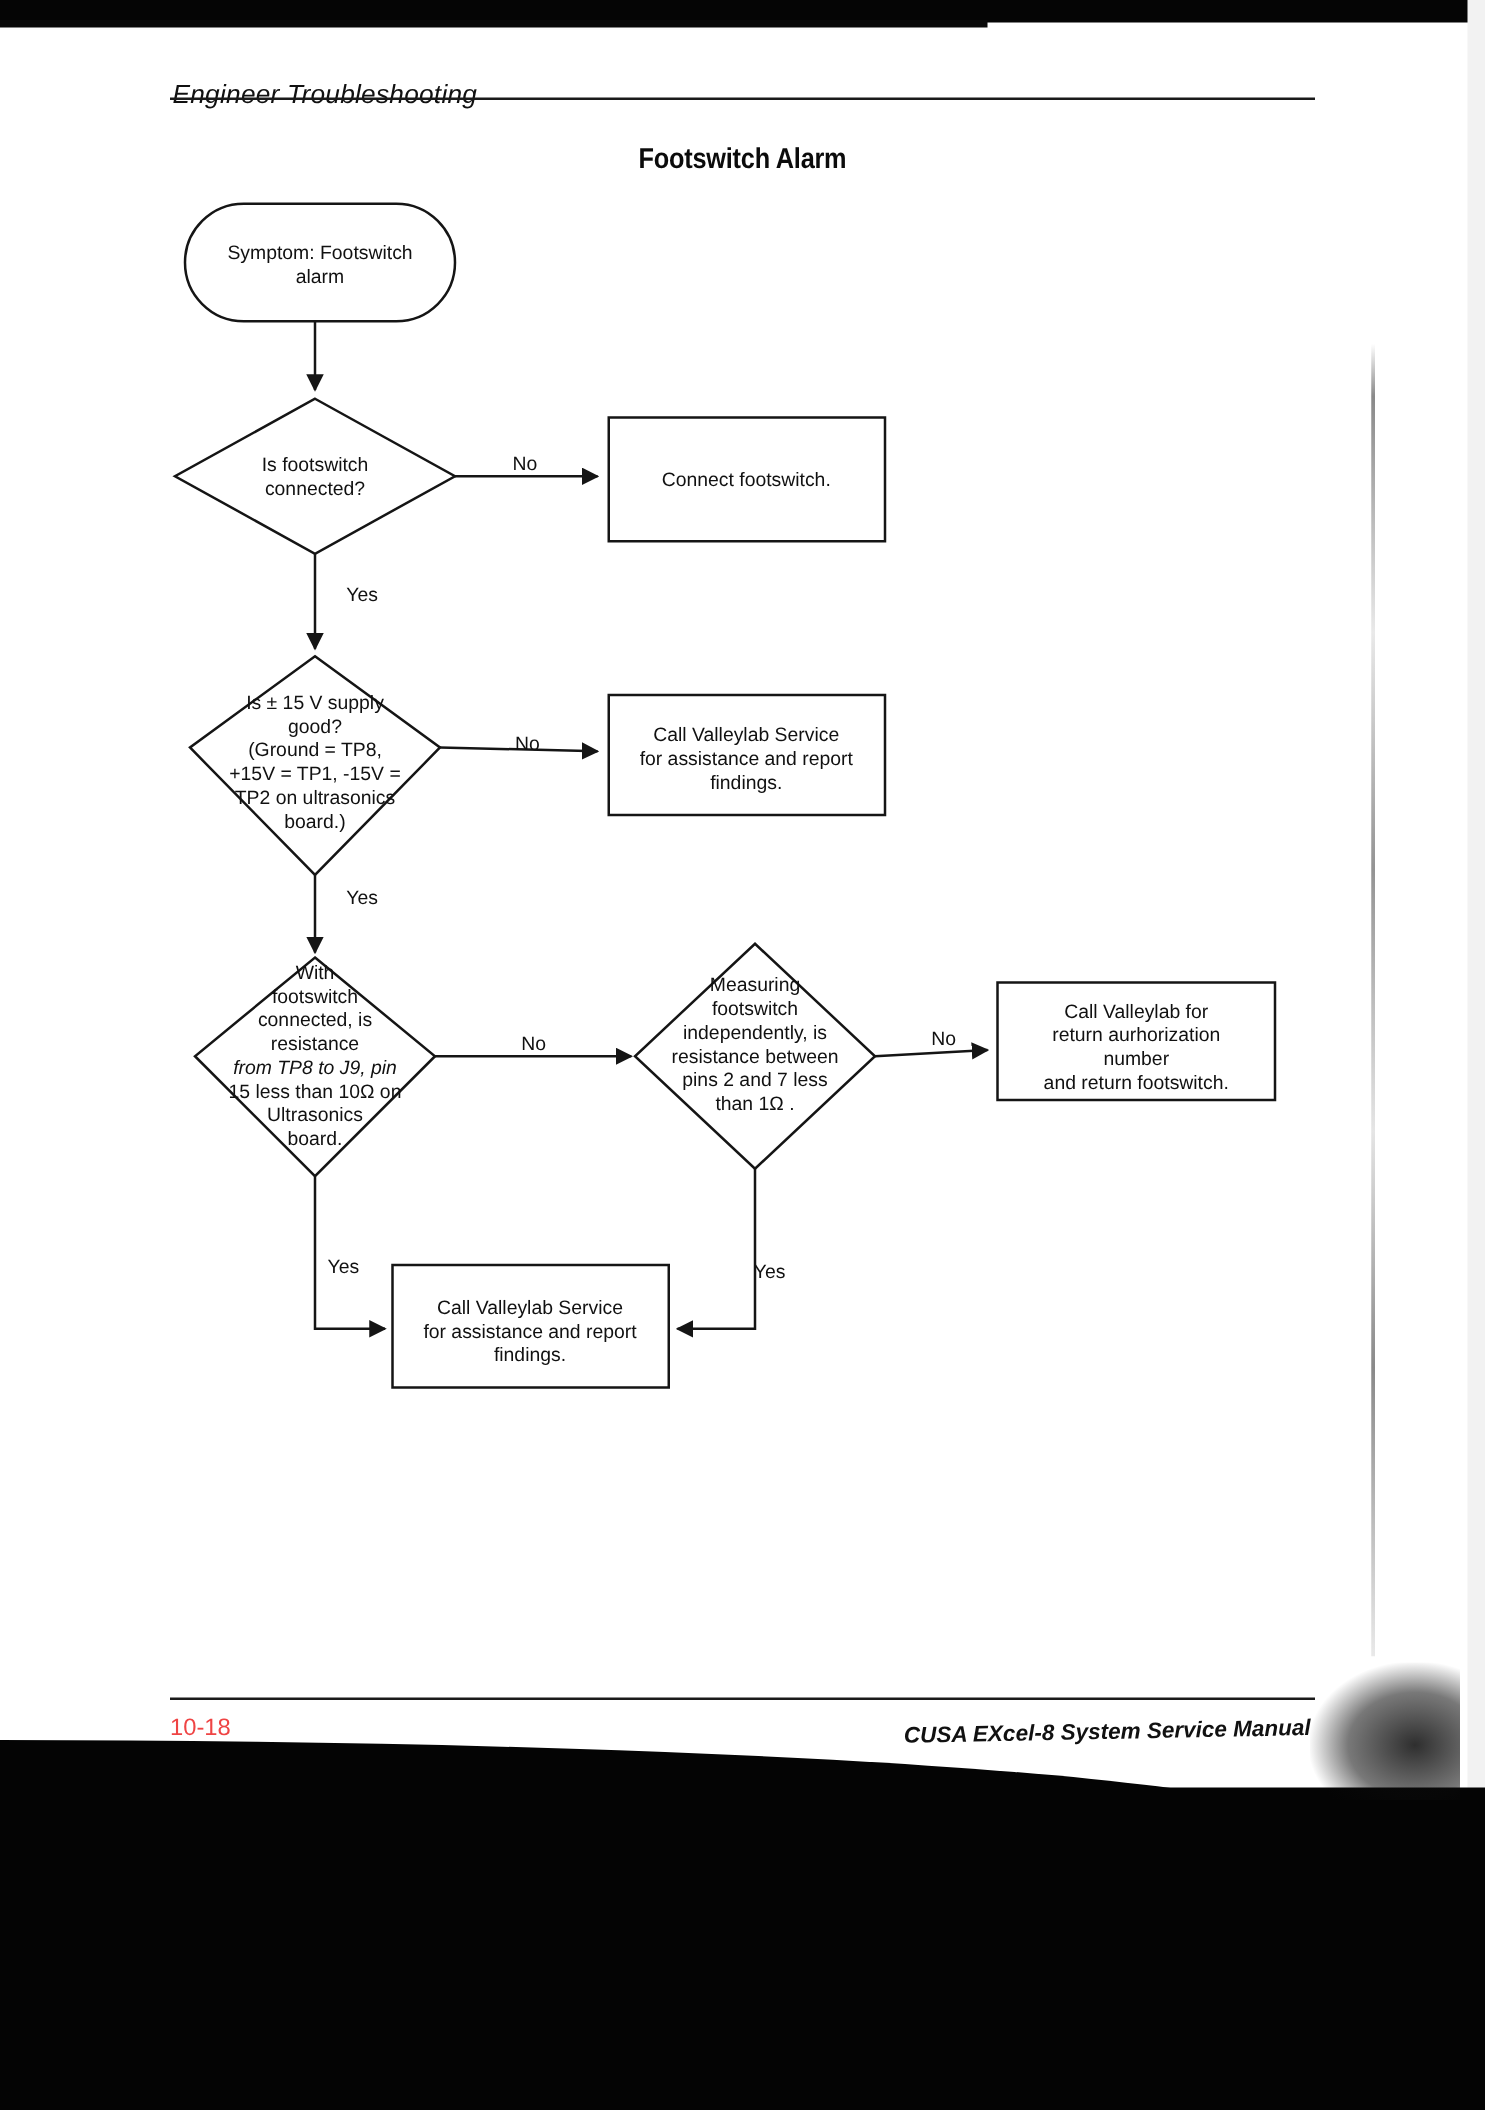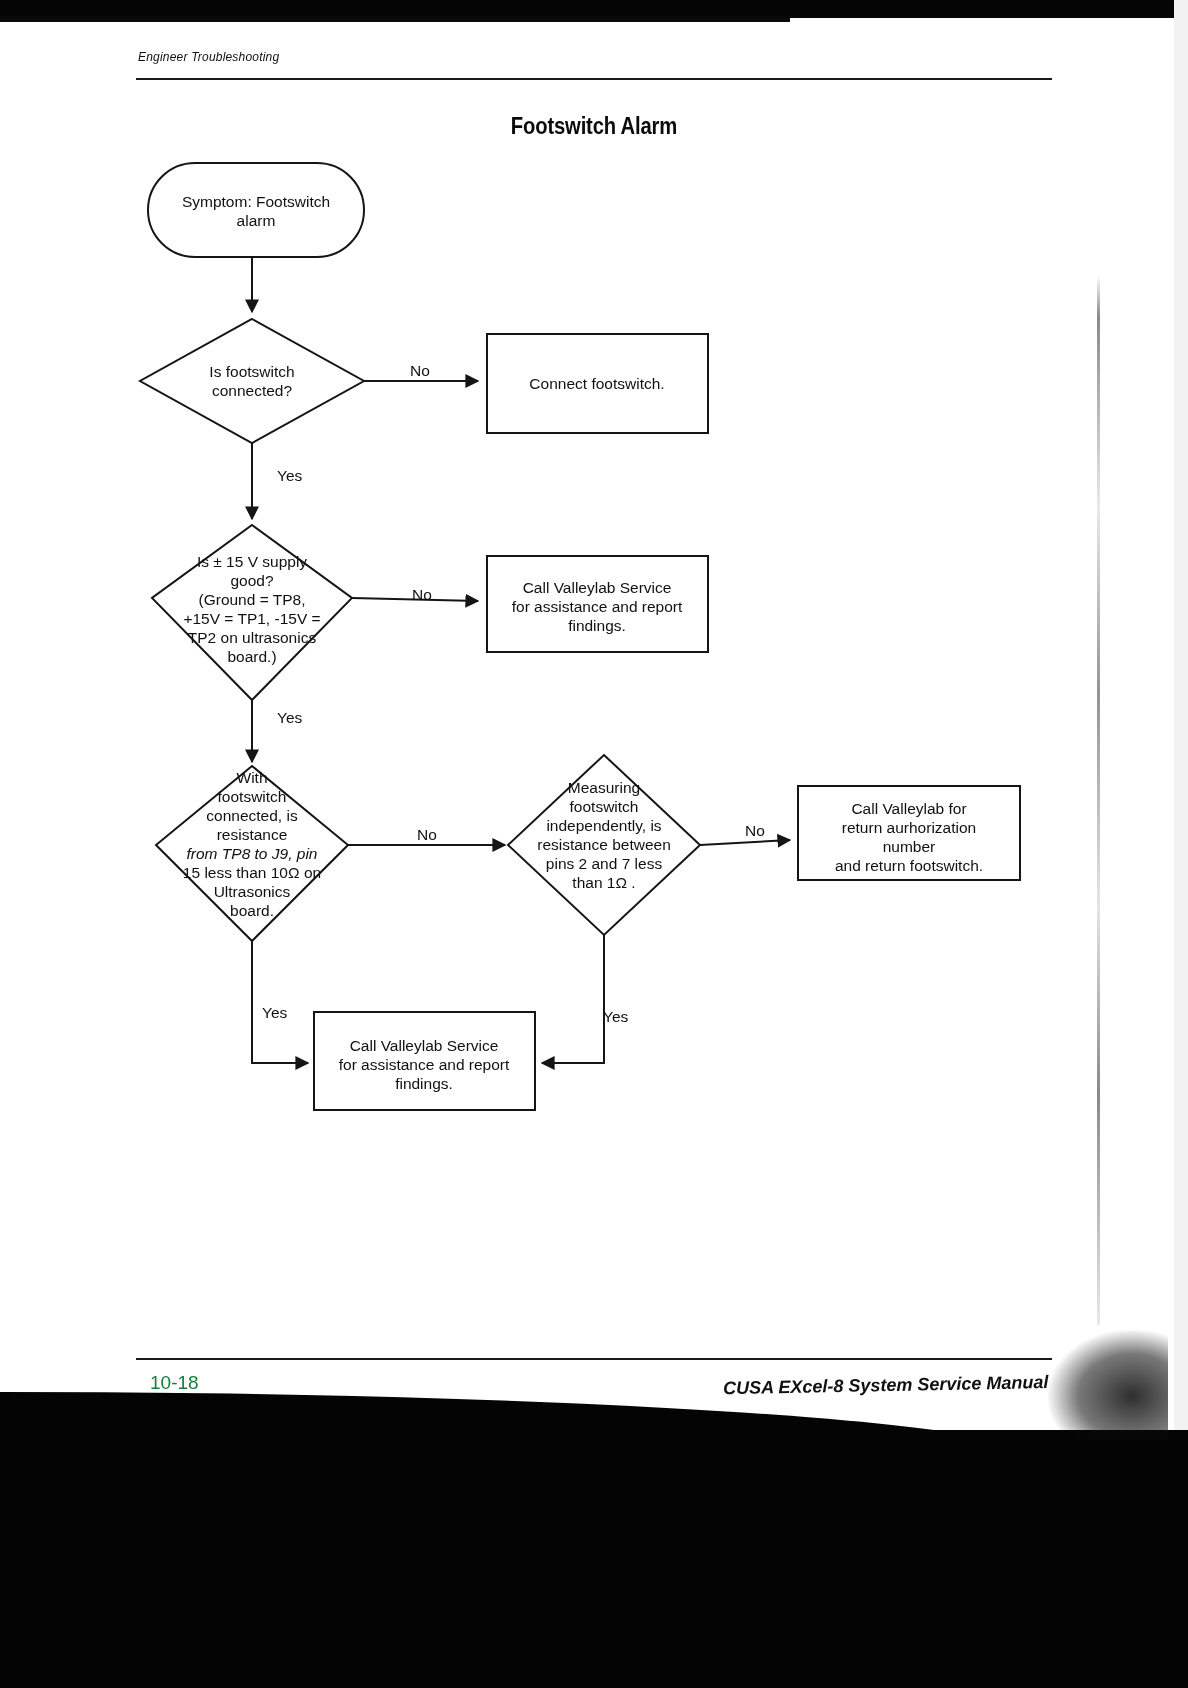--- a/index.html
+++ b/index.html
@@ -64,23 +64,23 @@
   }
   .scan-right-smudge {
     position: absolute;
     right: 20px; top: 1330px;
     width: 120px; height: 110px;
     background: radial-gradient(ellipse at 70% 60%, rgba(10,10,10,0.85) 0%, rgba(10,10,10,0.55) 45%, rgba(255,255,255,0) 72%);
   }
   
   .running-head {
     position: absolute;
-    left: 138px; top: 50px;
+    left: 138px; top: 64px;
     font-style: italic;
-    font-size: 12px;
+    font-size: 21px;
     color: #111;
     letter-spacing: 0.2px;
   }
   .rule-top {
     position: absolute;
     left: 136px; top: 78px;
     width: 916px; height: 2px;
     background: #1a1a1a;
   }
   .rule-bottom {
@@ -94,23 +94,23 @@
     top: 113px; left: 0; width: 1188px;
     text-align: center;
     font-size: 23px;
     font-weight: bold;
     color: #0b0b0b;
     letter-spacing: -0.2px;
     transform: scaleX(0.88);
   }
   .folio {
     position: absolute;
-    left: 150px; top: 1372px;
+    left: 136px; top: 1372px;
     font-size: 19px;
-    color: #15803d;
+    color: #ef4444;
   }
   .manual-name {
     position: absolute;
     right: 140px; top: 1372px;
     font-size: 18px;
     font-style: italic;
     font-weight: bold;
     color: #111;
     transform: rotate(-1.1deg);
     transform-origin: right center;

